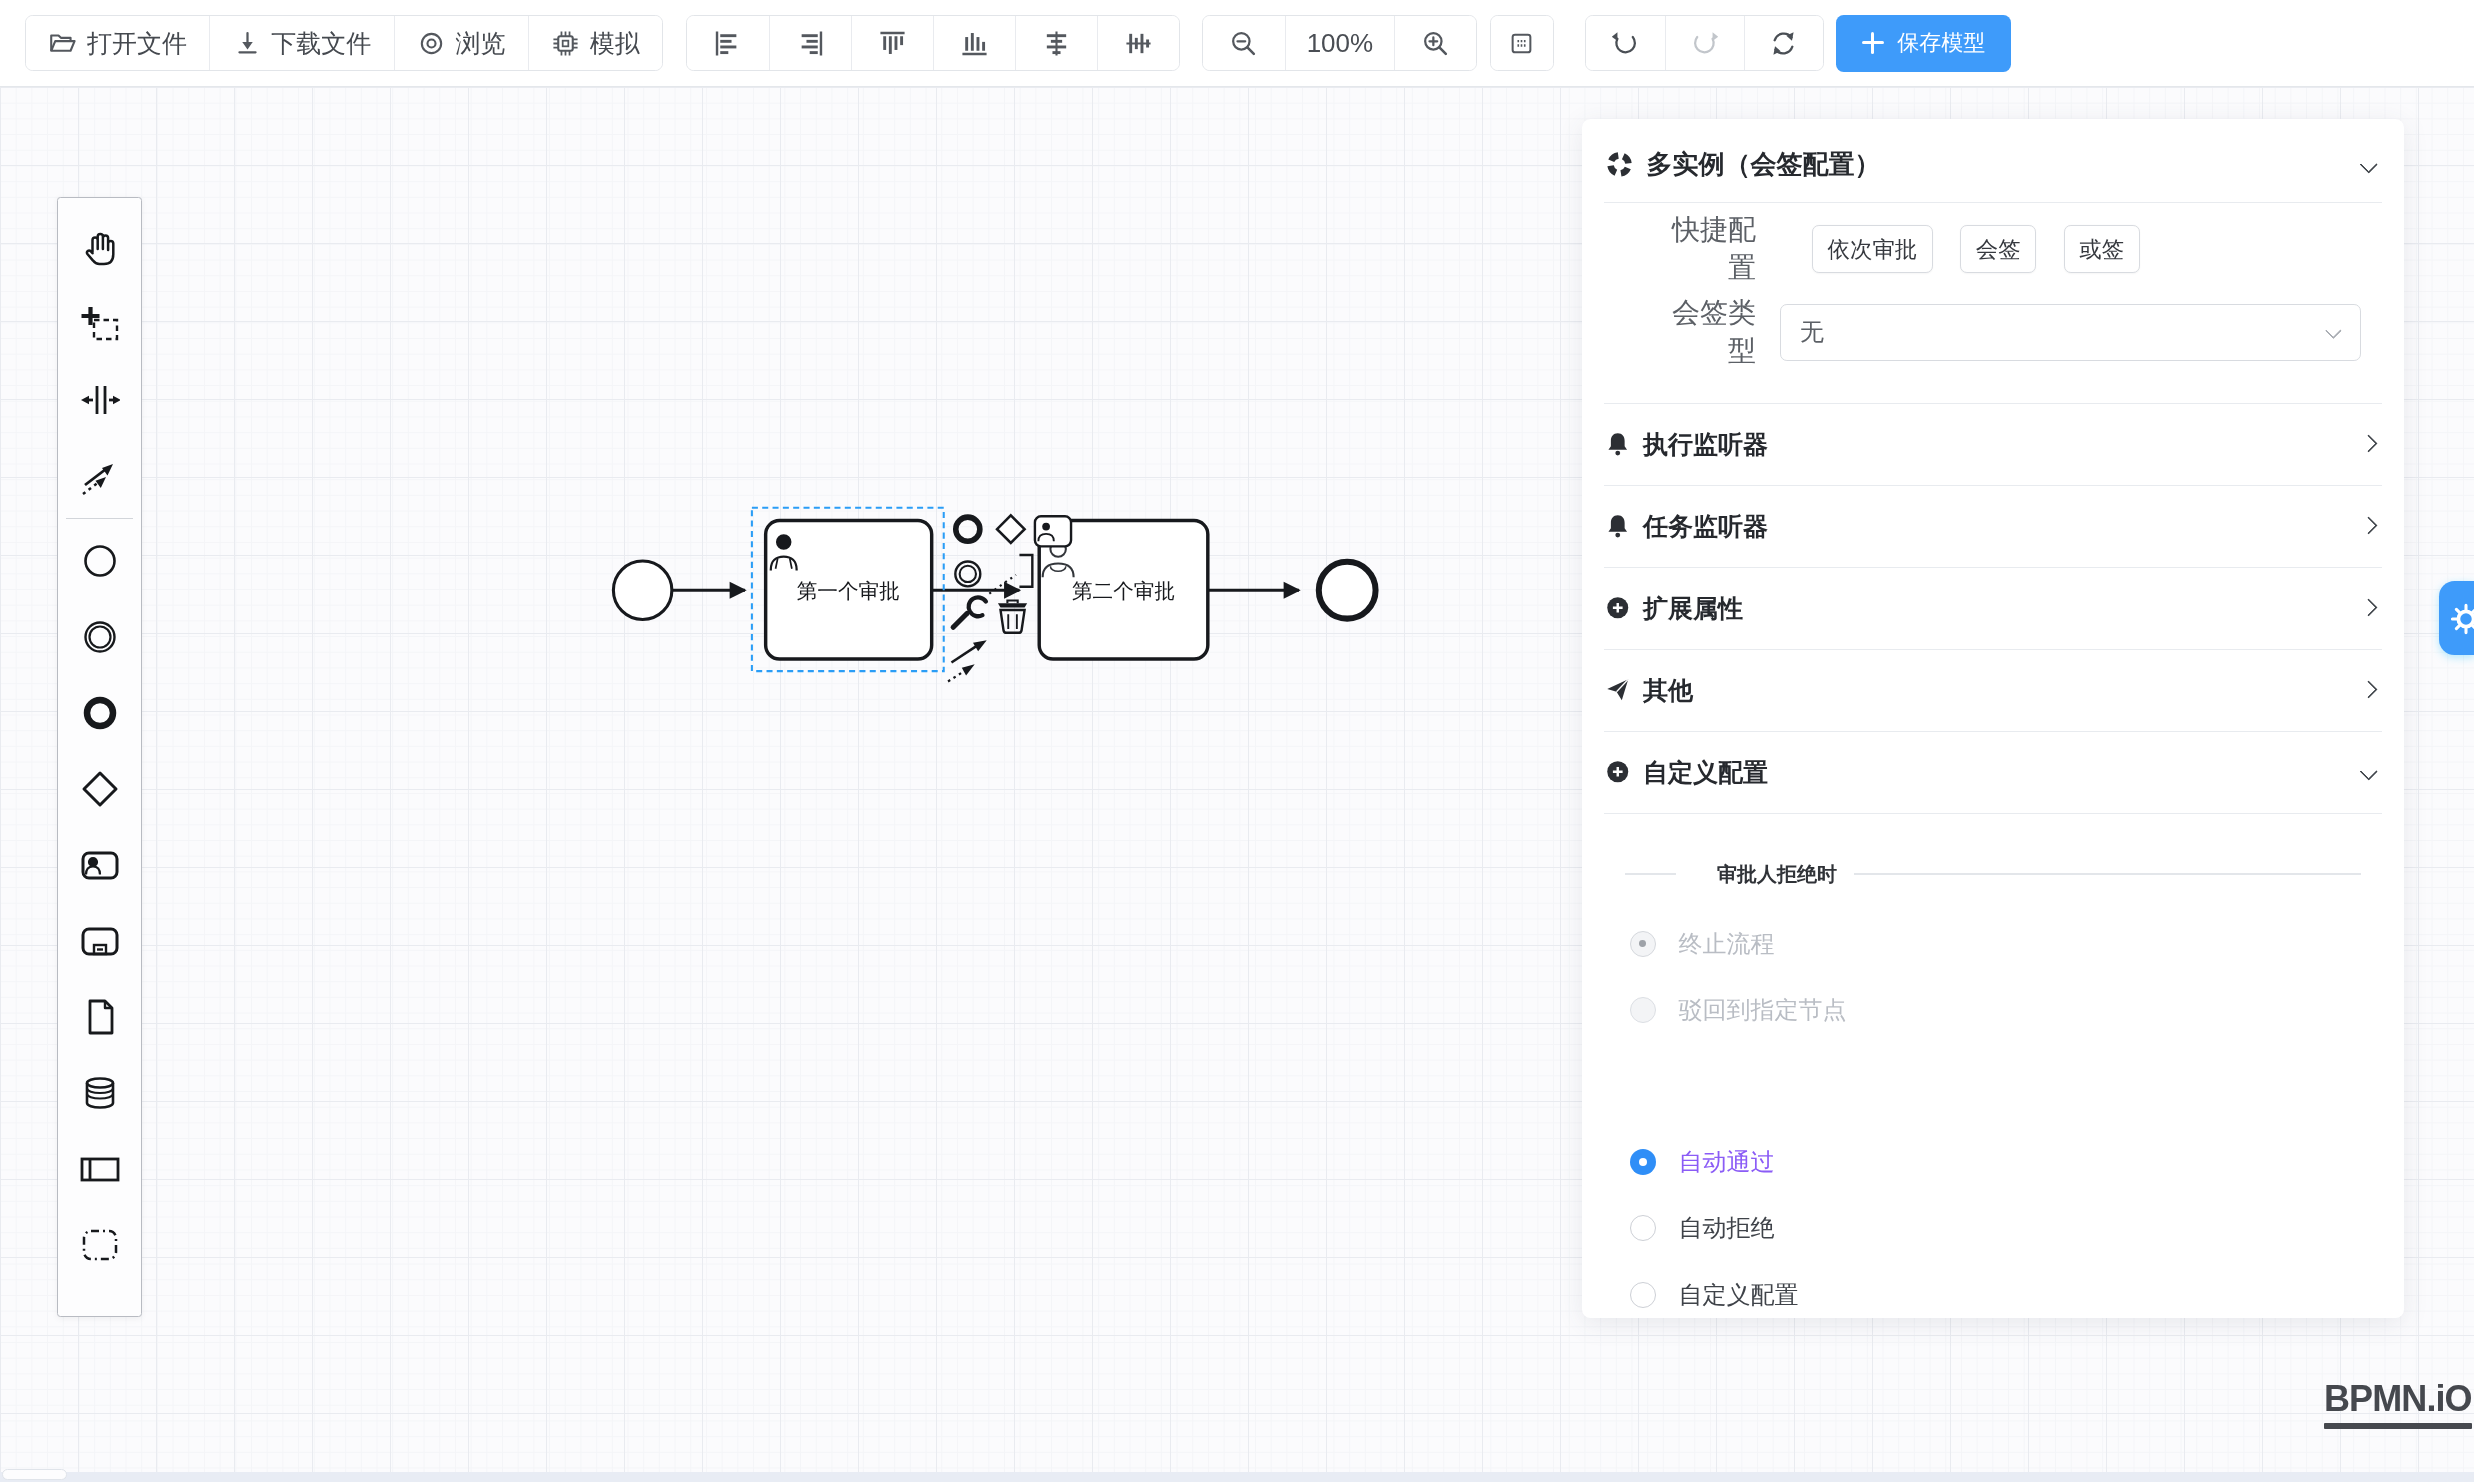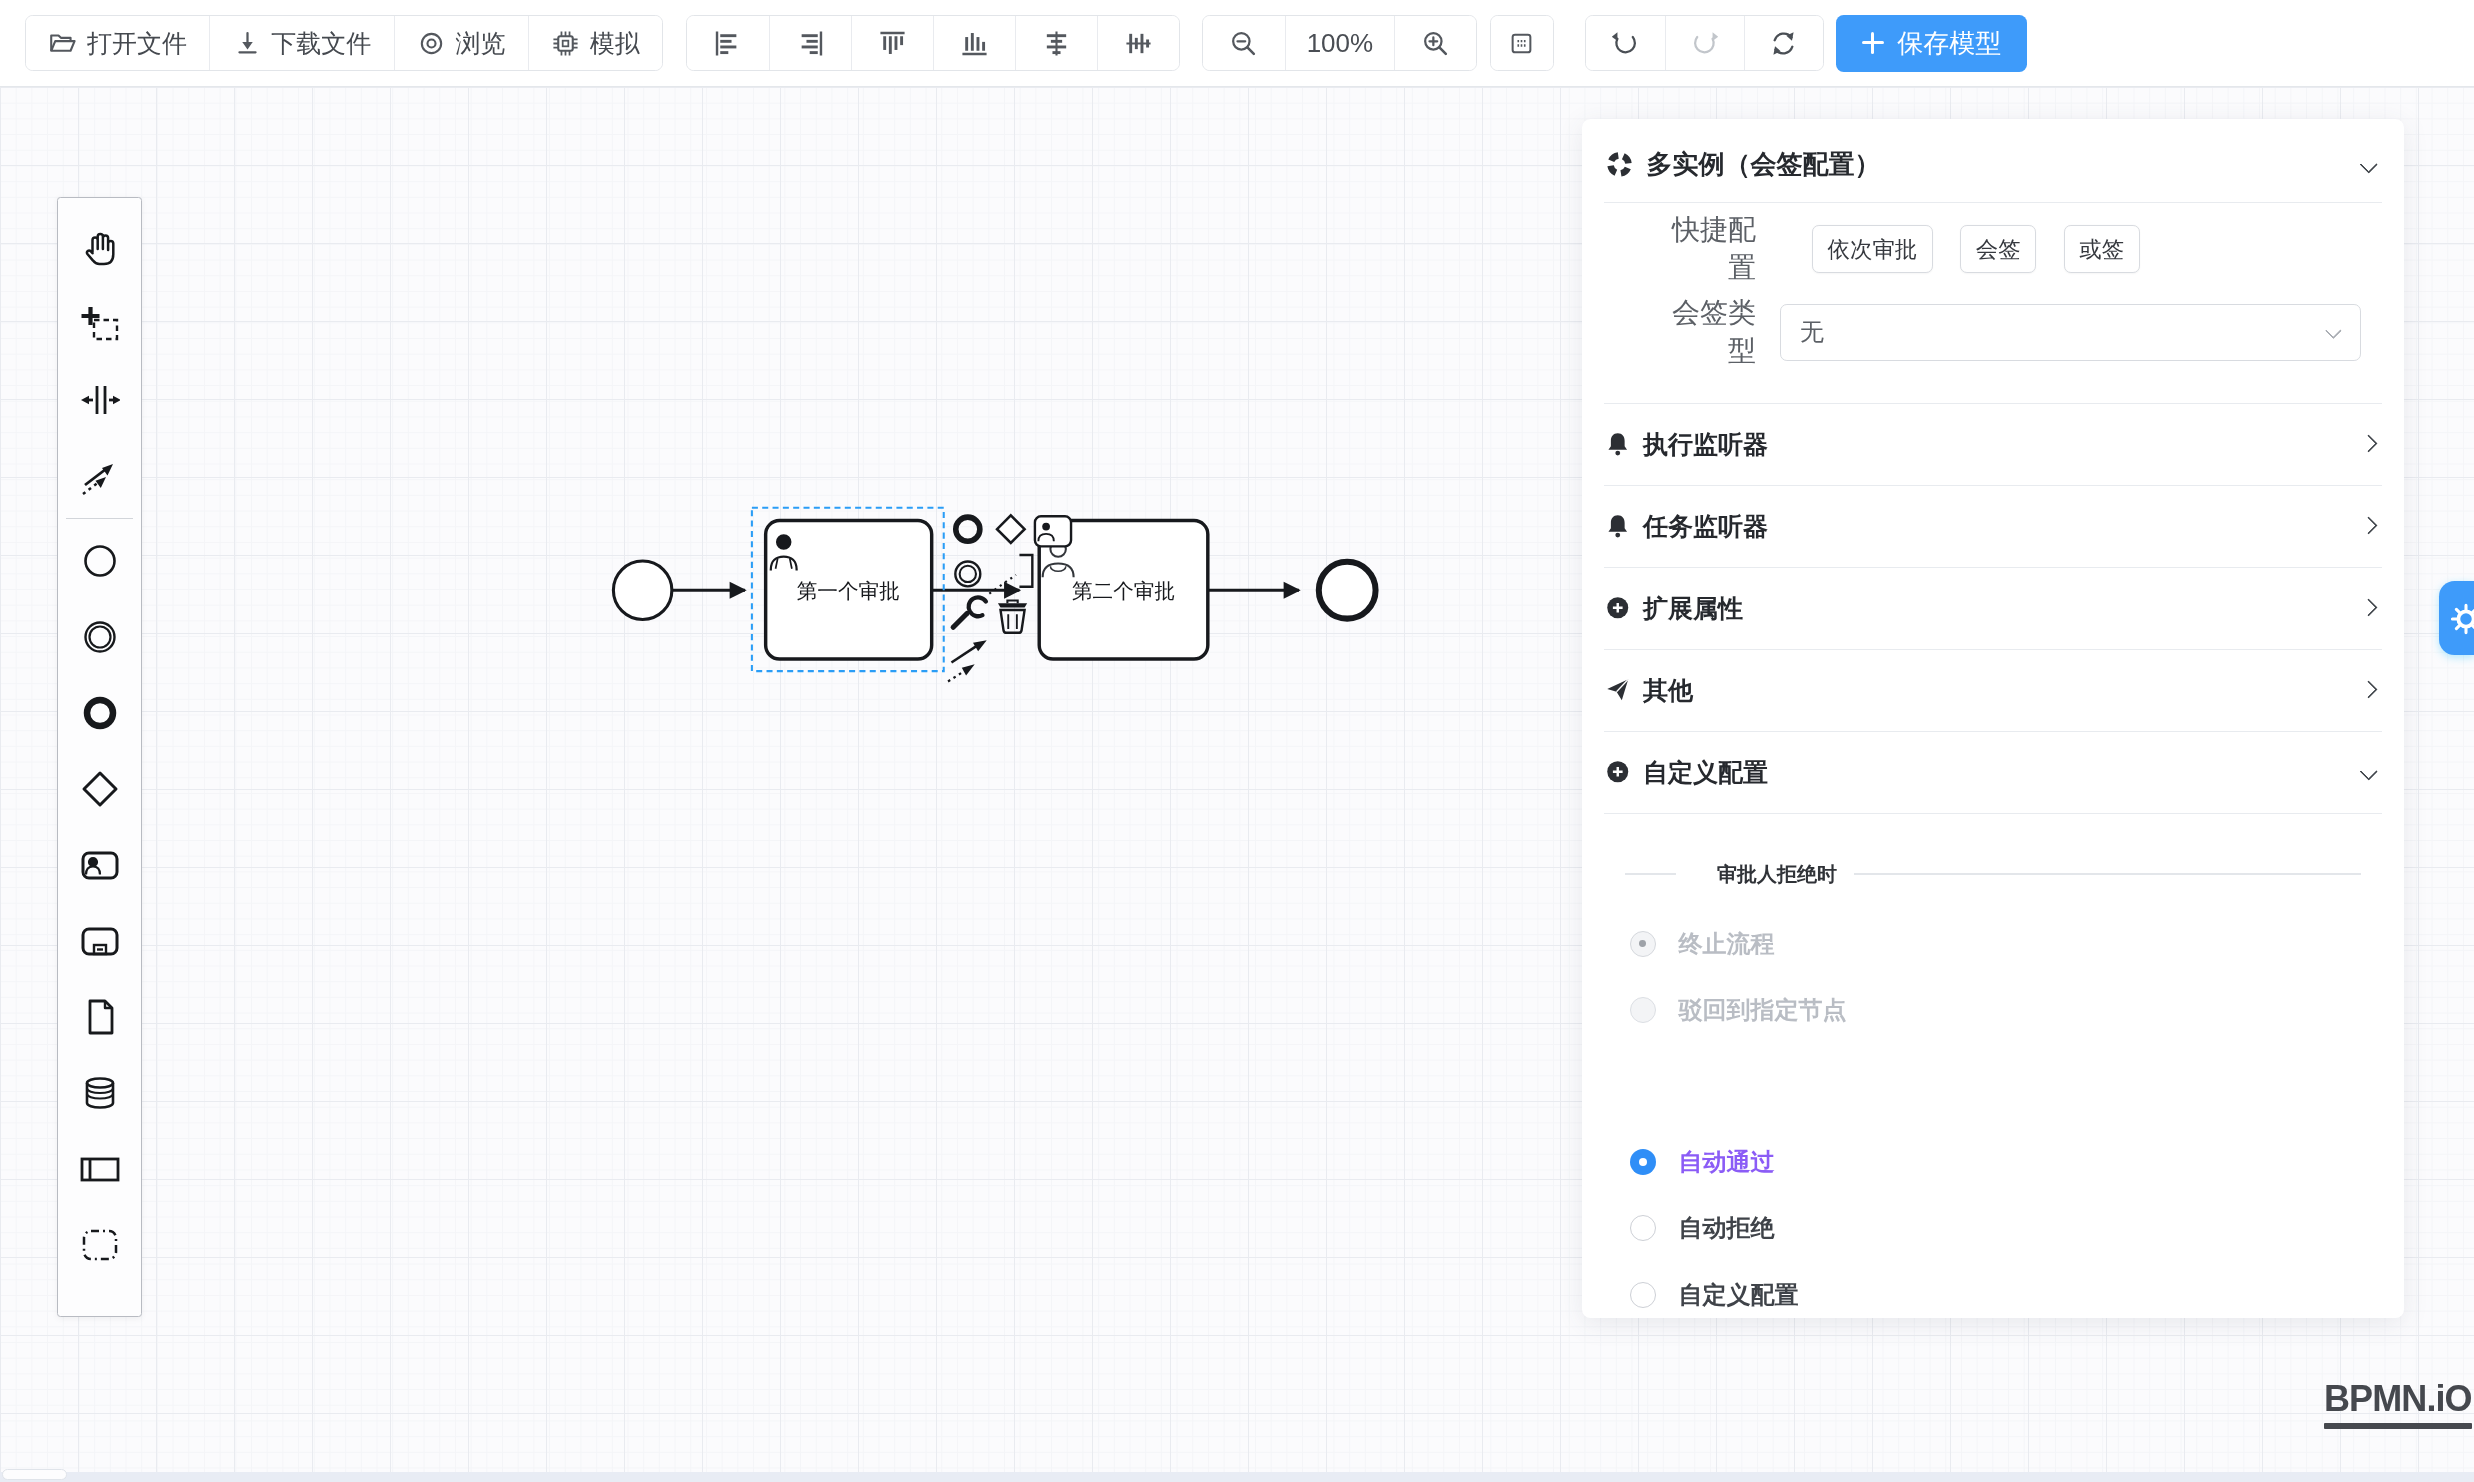--- a/index.html
+++ b/index.html
@@ -23,21 +23,21 @@
     position:absolute;left:0;top:0;right:0;height:87px;background:#fff;
     border-bottom:0.9px solid #e4e7eb;display:flex;align-items:center;padding-left:25px;box-sizing:border-box;
   }
   .tb-group{display:flex;border:1.3px solid #e2e5e9;border-radius:7.7px;background:#fff;overflow:hidden;flex:none;}
   .tb-cell{height:54px;display:flex;align-items:center;justify-content:center;gap:9.5px;
     padding:0 22.4px;font-size:25px;color:#45494f;background:#fff;border:none;cursor:pointer;}
   .tb-cell + .tb-cell{border-left:1.3px solid #e9ebef;}
   .tb-icon-cell{width:82px;padding:0;}
   .mr26{margin-right:22.4px}.mr15{margin-right:13px}.mr36{margin-right:31px}.mr14{margin-right:12px}
   .zoom-level{width:108px;padding:0;font-size:26px;color:#4a4e54;}
-  .save-btn{height:57px;border:none;border-radius:7.7px;background:#3e9bfa;color:#fff;font-size:26px;
+  .save-btn{height:57px;border:none;border-radius:7.7px;background:#3e9bfa;color:#fff;font-size:22px;
     display:flex;align-items:center;gap:13px;padding:0 26px;cursor:pointer;font-family:Liberation Mono, monospace;}
   .plus-glyph{position:relative;width:22.4px;height:22.4px;display:inline-block;}
   .plus-glyph::before,.plus-glyph::after{content:"";position:absolute;background:#fff;border-radius:1.7px;}
   .plus-glyph::before{left:9.5px;top:0;width:2.9px;height:22.4px;}
   .plus-glyph::after{top:9.5px;left:0;height:2.9px;width:22.4px;}
   
   .palette{
     position:absolute;left:57px;top:197px;width:85px;height:1120px;background:#fdfdfe;
     border:0.9px solid #b8bbc2;border-radius:3.4px;box-shadow:0 1.7px 6.9px rgba(0,0,0,.05);
     display:flex;flex-direction:column;align-items:center;padding-top:12px;box-sizing:border-box;
@@ -73,21 +73,21 @@
   .gtitle::after{content:"";flex:1;height:1.7px;background:#e3e6ea;}
   .gtitle span{font-size:20px;font-weight:bold;color:#303338;margin-left:24px;}
   .radio-row{position:absolute;left:48px;height:38px;display:flex;align-items:center;gap:22.4px;cursor:pointer;}
   .radio{width:26px;height:26px;border-radius:50%;box-sizing:border-box;position:relative;flex:none;
     border:1.7px solid #cdd0d6;background:#fff;}
   .radio.checked{border:none;background:#2f8ef7;}
   .radio.checked::after{content:"";position:absolute;left:8.6px;top:8.6px;width:8.6px;height:8.6px;border-radius:50%;background:#fff;}
   .radio.dis{border:1.7px solid #dcdfe4;background:#f3f4f6;}
   .radio.dis-checked{border:1.7px solid #d5d8dd;background:#f3f4f6;}
   .radio.dis-checked::after{content:"";position:absolute;left:7.7px;top:7.7px;width:6.9px;height:6.9px;border-radius:50%;background:#9ea2a8;}
-  .r-label{font-size:24px;color:#3f4349;font-weight:bold;}
+  .r-label{font-size:24px;color:#3f4349;}
   .r-label.dim{color:#b9bdc4;}
   .r-label.blue{color:#8b5cf6;}
   
   .gear-tab{position:absolute;right:0;top:581px;width:36px;height:74px;background:#3e9bfa;
     border-radius:15.5px 0 0 15.5px;box-shadow:0 2.6px 8.6px rgba(40,199,255,.35);cursor:pointer;overflow:hidden;}
   .bpmn-logo{position:absolute;left:2324px;top:1378px;cursor:pointer;}
   .bpmn-logo .txt{font-size:36px;font-weight:bold;color:#45484e;letter-spacing:-0.9px;font-family:"Liberation Sans",sans-serif;}
   .bpmn-logo .bar{height:6px;background:#45484e;margin-top:2.6px;border-radius:0.9px;}
   .bottom-bar{position:absolute;left:0;right:0;bottom:0;height:10.3px;background:#e8ecf4;}
   .bottom-thumb{position:absolute;left:1.7px;bottom:1.7px;width:65px;height:11.2px;background:#fdfdfe;

